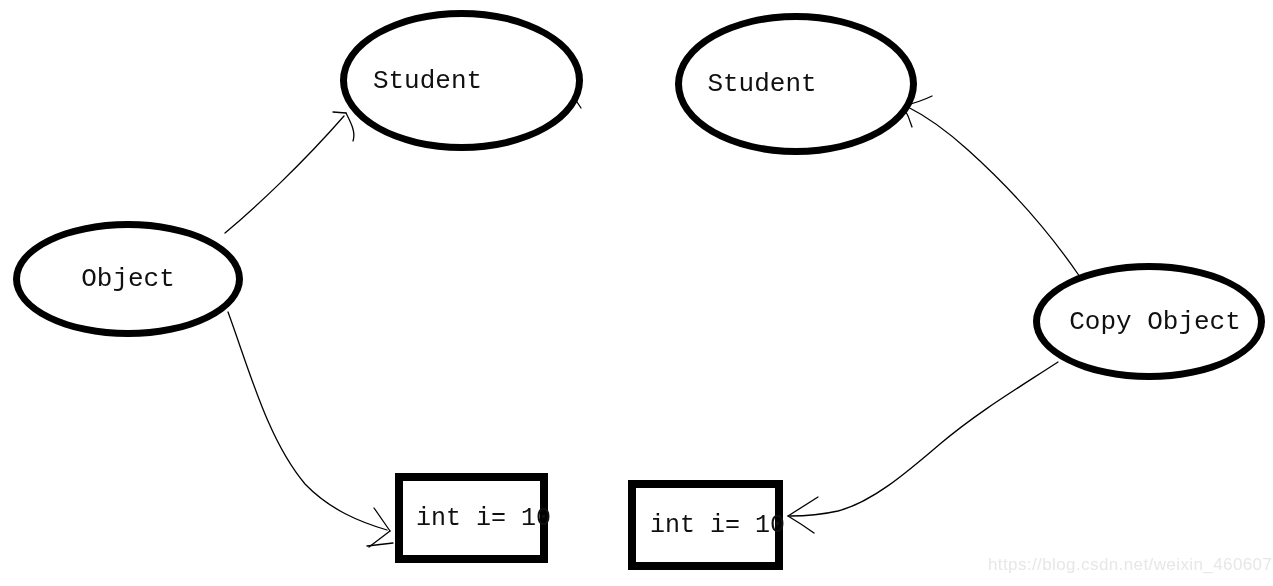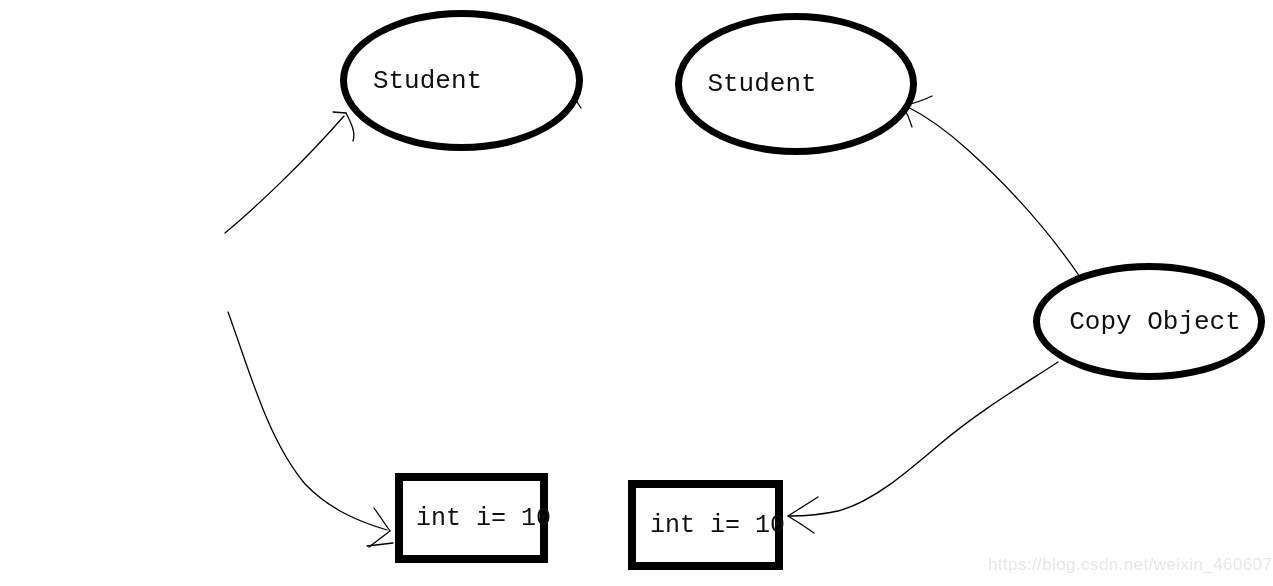--- a/index.html
+++ b/index.html
@@ -103,20 +103,23 @@
   </svg>
 
   <div class="node ellipse student-left">
     <span>Student</span>
   </div>
 
   <div class="node ellipse student-right">
     <span>Student</span>
   </div>
 
+  <div class="node ellipse object-node">
+    <span>Object</span>
+  </div>
 
   <div class="node ellipse copy-object">
     <span>Copy Object</span>
   </div>
 
   <div class="node rect box-left">
     <span>int i= 10</span>
   </div>
 
   <div class="node rect box-right">

